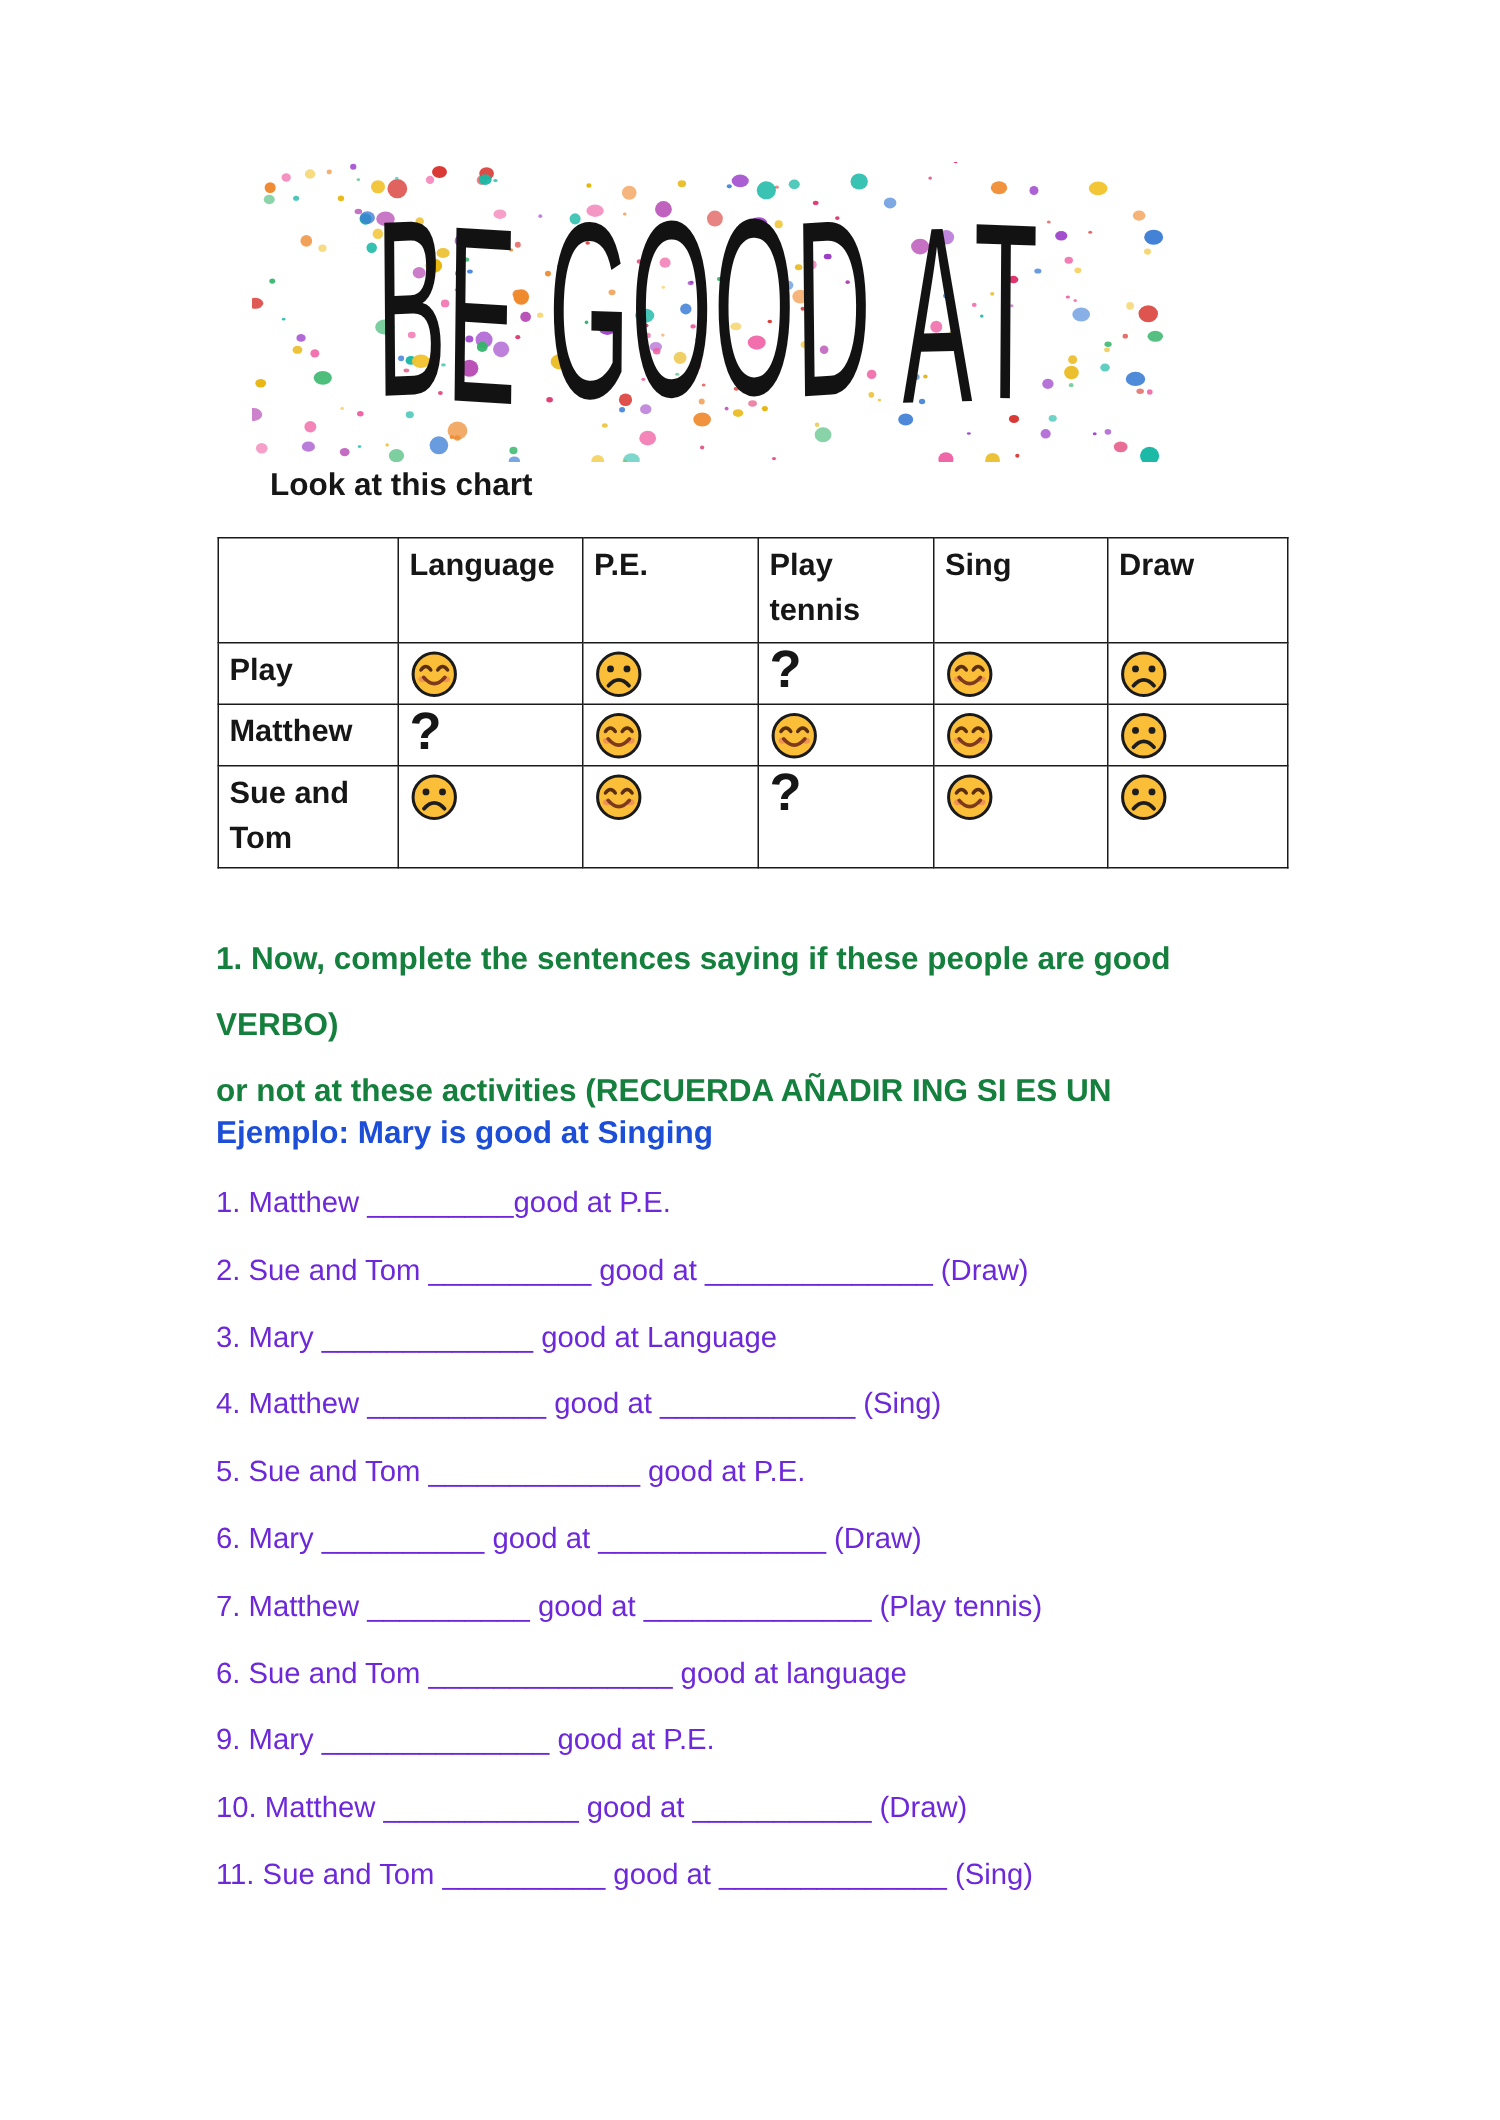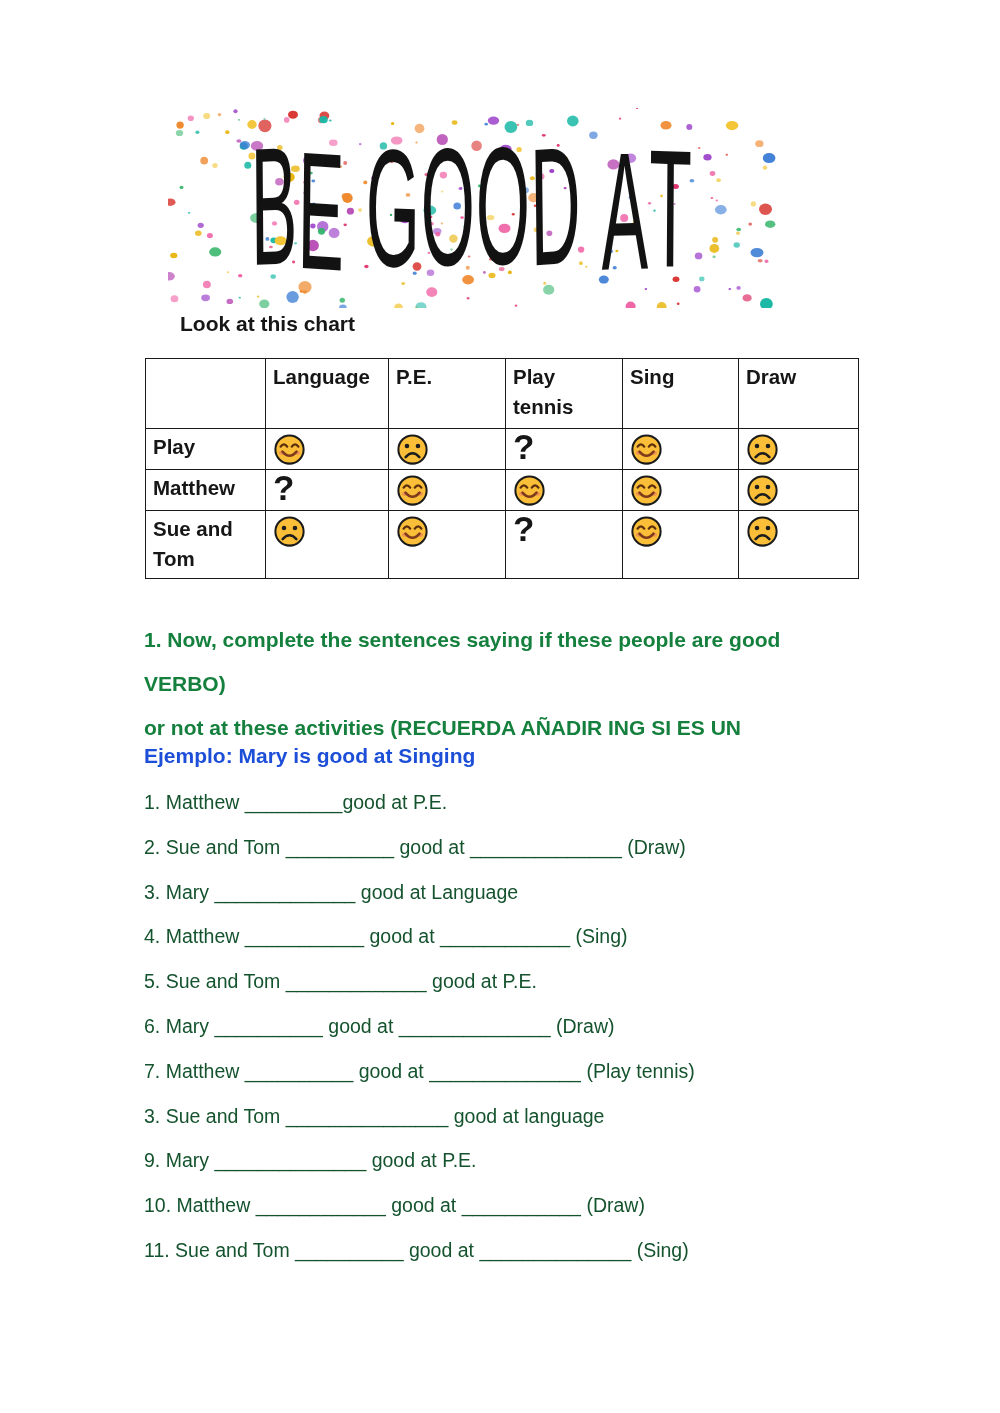--- a/index.html
+++ b/index.html
@@ -73,21 +73,21 @@
     position:absolute;left:144px;top:744px;
     font-size:21px;font-weight:bold;color:#1d4ed8;
   }
   
   .items{
     position:absolute;left:144px;top:791px;width:760px;
   }
   .items .item{
     height:44.8px;
     font-size:19.5px;
-    color:#14532d;
+    color:#6d28d9;
     white-space:nowrap;
   }
 </style>
 </head>
 <body>
 
 <div class="page">
 
   <div class="banner">
     <svg id="confetti" width="608" height="200">
@@ -489,19 +489,19 @@
   <div class="ejemplo">Ejemplo: Mary is good at Singing</div>
 
   <div class="items">
     <div class="item">1. Matthew _________good at P.E.</div>
     <div class="item">2. Sue and Tom __________ good at ______________ (Draw)</div>
     <div class="item">3. Mary _____________ good at Language</div>
     <div class="item">4. Matthew ___________ good at ____________ (Sing)</div>
     <div class="item">5. Sue and Tom _____________ good at P.E.</div>
     <div class="item">6. Mary __________ good at ______________ (Draw)</div>
     <div class="item">7. Matthew __________ good at ______________ (Play tennis)</div>
-    <div class="item">3. Sue and Tom _______________ good at language</div>
+    <div class="item">6. Sue and Tom _______________ good at language</div>
     <div class="item">9. Mary ______________ good at P.E.</div>
     <div class="item">10. Matthew ____________ good at ___________ (Draw)</div>
     <div class="item">11. Sue and Tom __________ good at ______________ (Sing)</div>
   </div>
 
 </div>
 
 </body></html>

